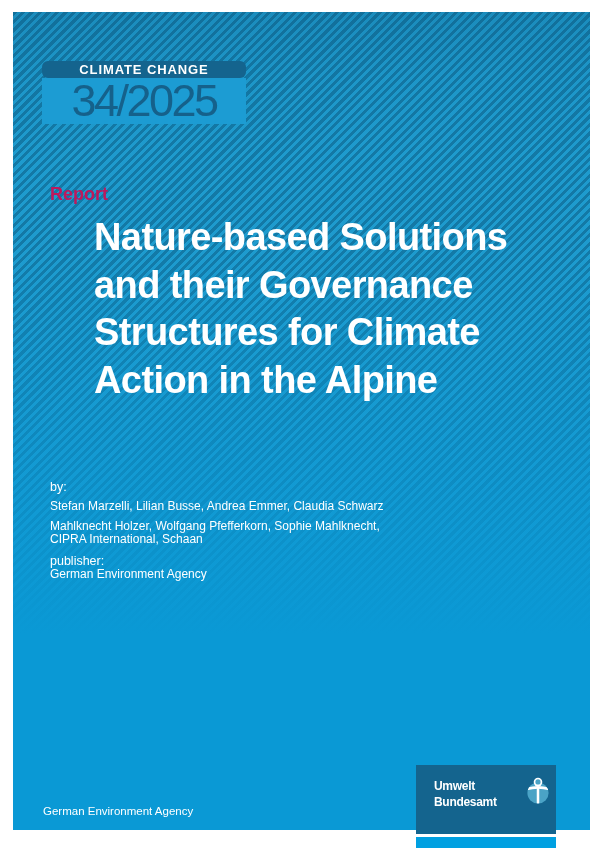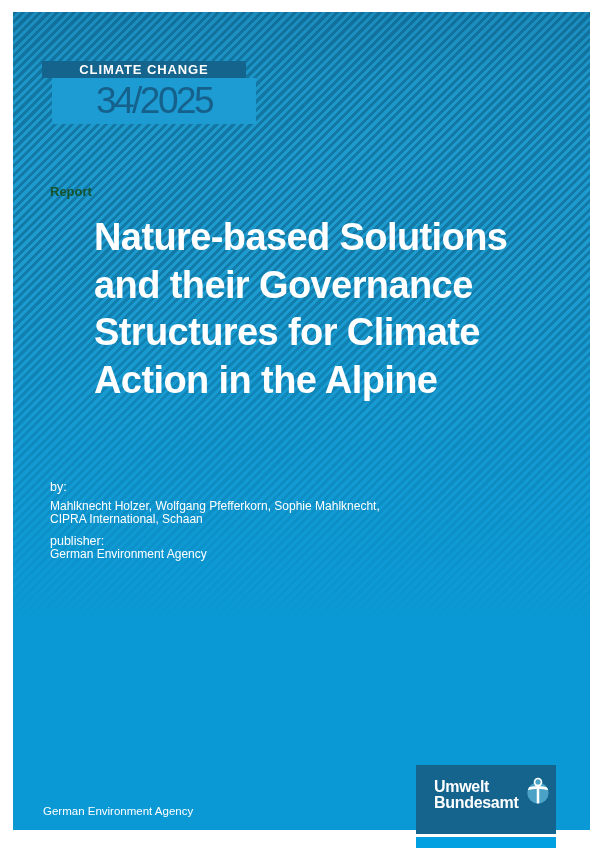--- a/index.html
+++ b/index.html
@@ -20,31 +20,31 @@
     background:
       linear-gradient(180deg, rgba(9,60,95,0.16) 0%, rgba(9,60,95,0.05) 8%, rgba(9,60,95,0) 18%),
       linear-gradient(180deg, rgba(10,153,214,0) 0%, rgba(10,153,214,0) 28%,
                       rgba(10,153,214,0.55) 55%, var(--background_solid_bottom,#0a99d5) 76%,
                       var(--background_solid_bottom,#0a99d5) 100%);
   }
   .series-band{
     position:absolute;left:42px;top:61px;width:204px;height:17px;
     background:var(--band_dark_blue,#14648e);
     color:#fff;font-size:13px;font-weight:bold;letter-spacing:0.9px;
-    line-height:17px;text-align:center;
+    line-height:17px;text-align:center;border-radius:6px;
   }
   .issue-band{
-    position:absolute;left:52px;top:78px;width:204px;height:46px;
+    position:absolute;left:42px;top:78px;width:204px;height:46px;
     background:var(--band_light_blue,#1c9cd3);
     color:var(--issue_text,#15618b);
-    font-size:37px;letter-spacing:-2.5px;line-height:45px;text-align:center;
+    font-size:45px;letter-spacing:-2.5px;line-height:45px;text-align:center;
   }
   .doc-type{
     position:absolute;left:50px;top:184px;
-    color:#14532d;font-size:13px;font-weight:bold;
+    color:#be185d;font-size:18px;font-weight:bold;
   }
   .title{
     position:absolute;left:50px;top:214px;width:520px;
     color:#fff;font-size:38px;font-weight:bold;line-height:47.5px;letter-spacing:-0.6px;margin-left:44px;
   }
   .byline{
     position:absolute;left:50px;top:481px;width:480px;
     color:#fff;font-size:12px;line-height:13px;
   }
   .byline p{margin:0 0 7px 0;white-space:pre-line;}
@@ -54,21 +54,21 @@
   .footer-agency{
     position:absolute;left:43px;top:805px;
     color:#fff;font-size:11.5px;line-height:12px;
   }
   .logo-box{
     position:absolute;left:416px;top:765px;width:140px;height:69px;
     background:var(--logo_box,#14648e);color:#fff;
   }
   .logo-text{
     position:absolute;left:18px;top:14px;
-    font-size:16px;font-weight:bold;line-height:15.5px;letter-spacing:-0.3px;
+    font-size:12px;font-weight:bold;line-height:15.5px;letter-spacing:-0.3px;
   }
   .logo-icon{position:absolute;left:110px;top:12px;width:24px;height:27px;}
   .logo-strip{
     position:absolute;left:416px;top:837px;width:140px;height:11px;
     background:var(--logo_underline_strip,#00a0e1);
   }
 </style>
 </head>
 <body style="--background_stripe_light: #1e9bce; --background_stripe_dark: #1379a6; --background_solid_bottom: #0a99d5; --band_dark_blue: #14648e; --band_light_blue: #1c9cd3; --issue_text: #15618b; --logo_box: #14648e; --logo_underline_strip: #00a0e1; --logo_icon_blue: #4aa3c6; --text_white: #ffffff;">
 
@@ -86,20 +86,21 @@
 
 <div class="title">
   <div>Nature-based Solutions</div>
   <div>and their Governance</div>
   <div>Structures for Climate</div>
   <div>Action in the Alpine</div>
 </div>
 
 <div class="byline">
   <p class="by-label">by:</p>
+  <p>Stefan Marzelli, Lilian Busse, Andrea Emmer, Claudia Schwarz</p>
   <p>Mahlknecht Holzer, Wolfgang Pfefferkorn, Sophie Mahlknecht,
 CIPRA International, Schaan</p>
   <p class="pub-label">publisher:</p>
   <p class="pub-name">German Environment Agency</p>
 </div>
 
 <div class="footer-agency">German Environment Agency</div>
 
 <div class="logo-box">
   <div class="logo-text">

